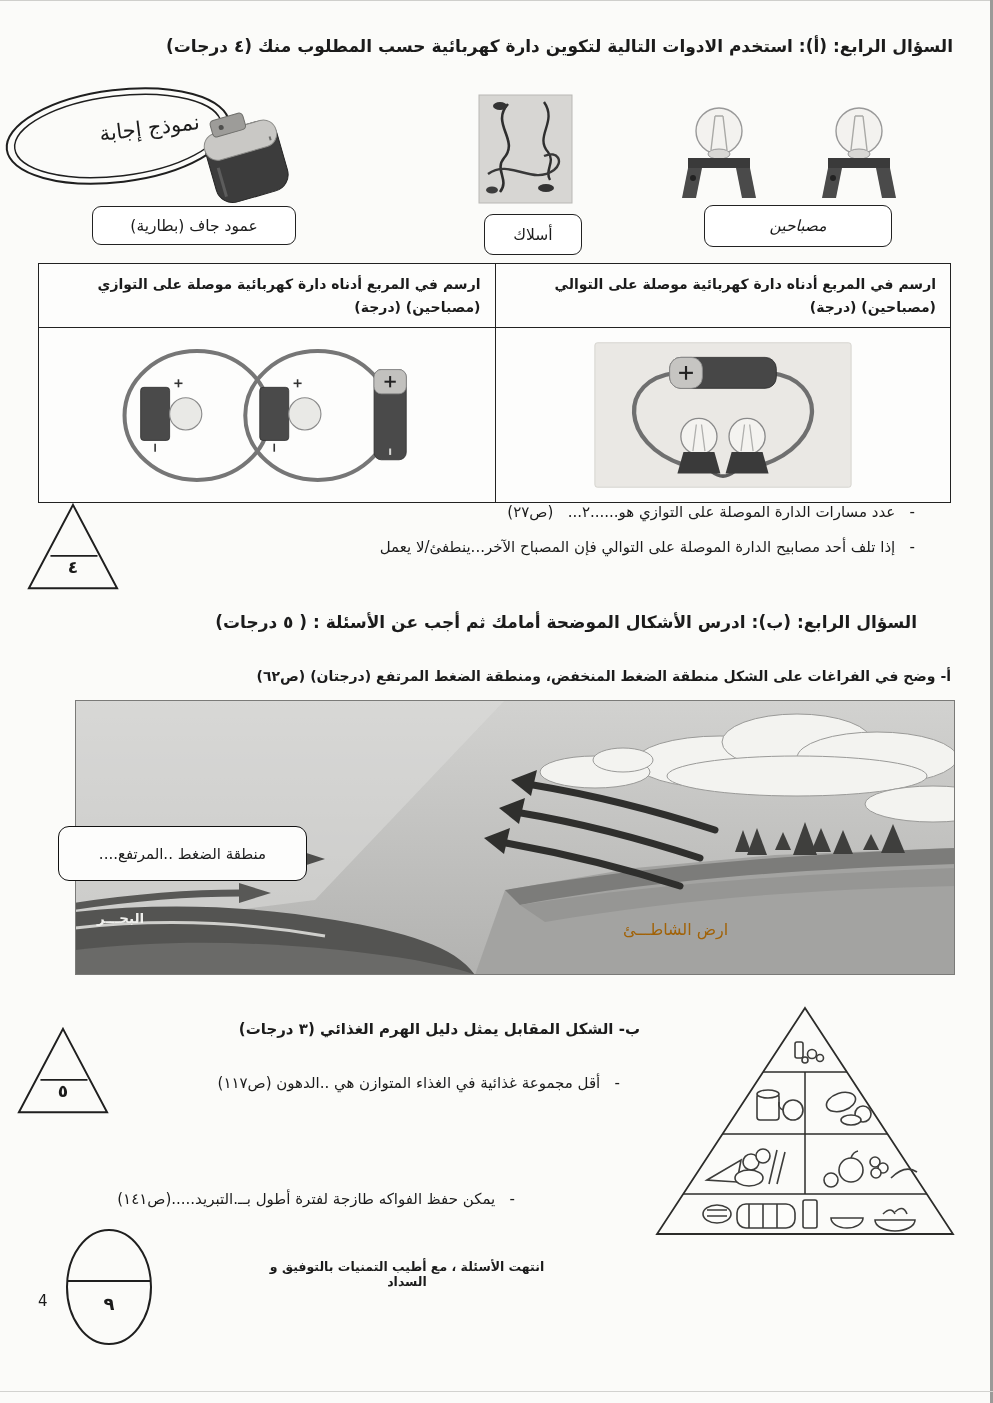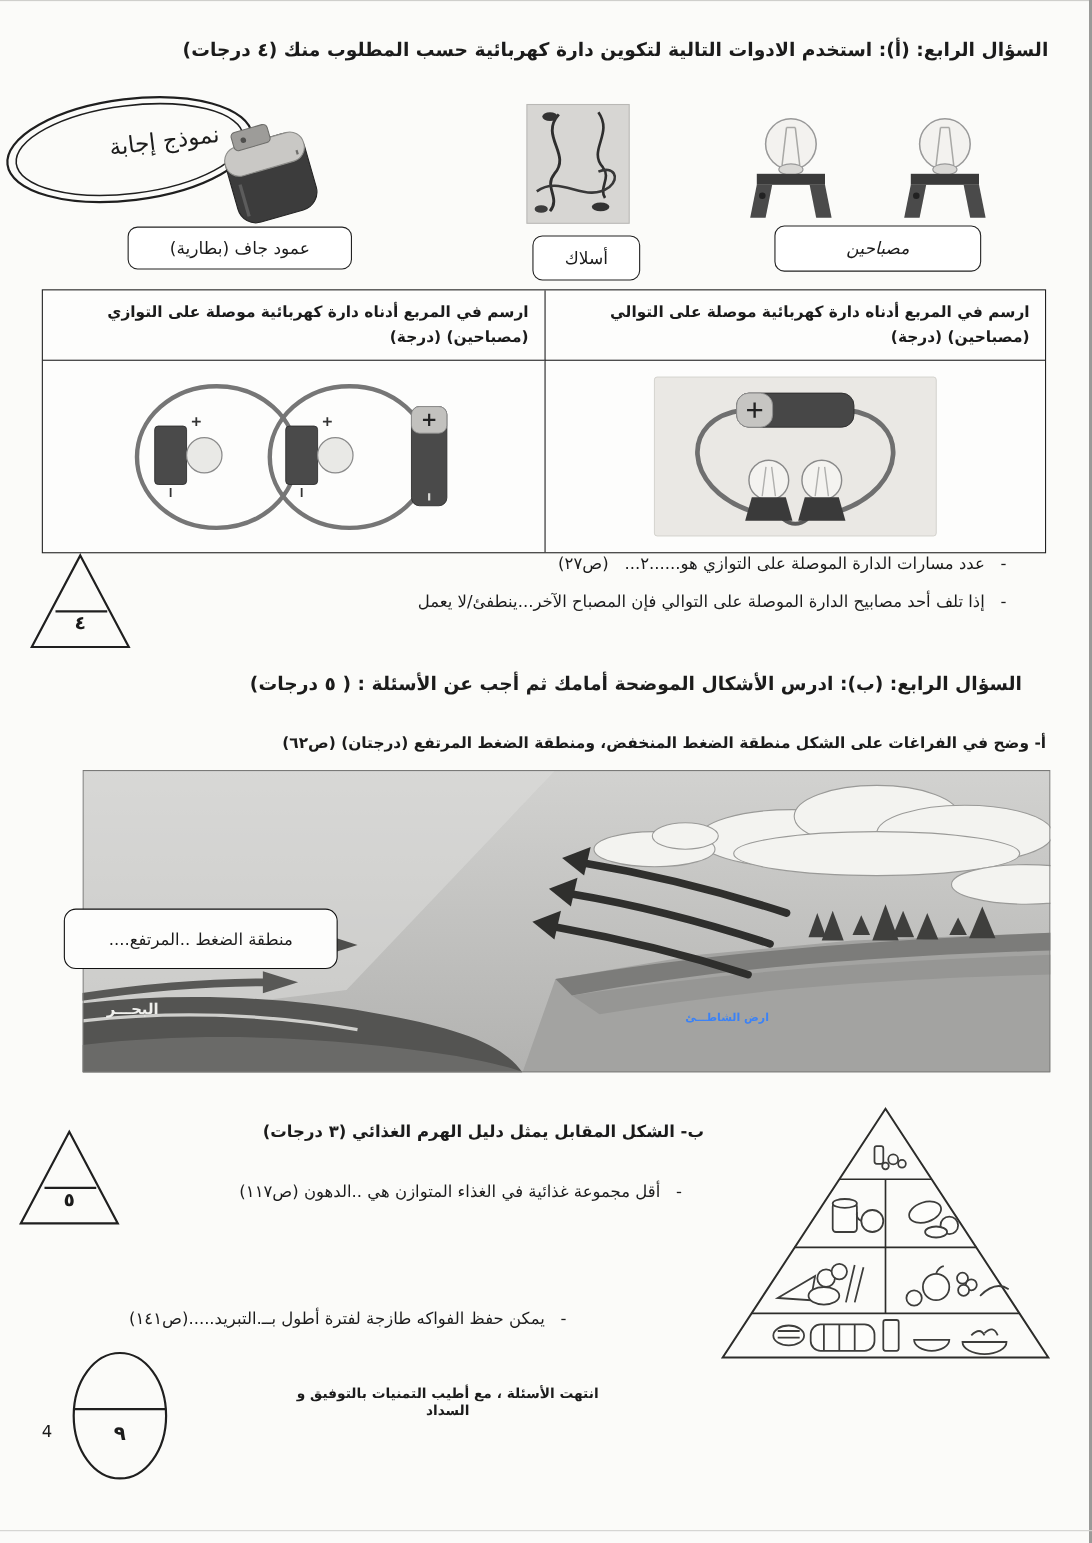--- a/index.html
+++ b/index.html
@@ -8,38 +8,38 @@
     background:#fbfbf9; overflow:hidden; direction:rtl;
     font-family:"DejaVu Sans", sans-serif; color:#1b1b1b;
   }
   .abs{position:absolute;}
   
   .edge-right{right:0;top:0;width:3px;height:100%;background:#9a9a98;}
   .edge-bottom{left:0;top:1391px;width:100%;height:1px;background:#d2d2cf;}
   .edge-top{left:0;top:0;width:100%;height:1px;background:#cfcfcc;}
 
   .title-a{top:36px;right:40px;font-size:17px;font-weight:bold;}
-  .title-b{top:612px;right:64px;font-size:17px;font-weight:bold;}
+  .title-b{top:612px;right:76px;font-size:17px;font-weight:bold;}
   .prompt-a{top:668px;right:42px;font-size:14px;font-weight:bold;}
   .prompt-b{top:1020px;right:353px;font-size:15px;font-weight:bold;}
 
   .stamp{left:2px;top:82px;width:232px;height:108px;}
   .stamp svg{position:absolute;inset:0;}
   .stamp-text{position:absolute;right:34px;top:34px;font-size:21px;font-weight:500;
     transform:rotate(-7deg);letter-spacing:1px;}
 
   .tool-fig{display:flex;align-items:center;justify-content:center;}
   .fig-battery{left:190px;top:96px;width:110px;height:108px;}
   .fig-wires{left:478px;top:94px;width:95px;height:110px;}
   .fig-bulb1{left:672px;top:100px;width:95px;height:102px;}
   .fig-bulb2{left:812px;top:100px;width:95px;height:102px;}
 
   .tool-label{border:1.4px solid #222;border-radius:9px;background:#fff;
     display:flex;align-items:center;justify-content:center;font-size:15.5px;}
-  .label-battery{left:116px;top:206px;width:202px;height:37px;text-align:right;}
+  .label-battery{left:92px;top:206px;width:202px;height:37px;text-align:right;}
   .label-wires{left:484px;top:214px;width:96px;height:39px;}
   .label-bulbs{left:704px;top:205px;width:186px;height:40px;font-style:italic;}
 
   .circuit-table{left:38px;top:263px;width:911px;height:238px;border:1.3px solid #222;
     display:grid;grid-template-columns:1fr 1fr;grid-template-rows:64px 1fr;background:#fdfdfc;}
   .ct-cell{display:flex;align-items:center;justify-content:center;}
   .ct-head{border-bottom:1.3px solid #222;font-size:14px;font-weight:700;
     text-align:right;padding:3px 14px;line-height:1.6;}
   .col-right{border-left:1.3px solid #222;}
 
@@ -60,22 +60,22 @@
 
   .sea-fig{left:75px;top:700px;width:880px;height:275px;overflow:visible;}
   .sea-fig > svg{position:absolute;left:0;top:0;}
   .pressure-box{position:absolute;background:#fdfdfc;border:1.6px solid #111;
     border-radius:11px;display:flex;align-items:center;justify-content:center;
     font-size:15px;text-align:center;}
   .pb-high{left:-17px;top:126px;width:247px;height:53px;}
   .pb-low{left:350px;top:122px;width:258px;height:58px;}
   .sea-word{position:absolute;left:22px;top:210px;color:#efefec;font-weight:bold;
     font-size:13.5px;letter-spacing:1px;}
-  .shore-word{position:absolute;left:548px;top:220px;color:#3b82f6;font-weight:bold;
-    font-size:10px;letter-spacing:1px;}
+  .shore-word{position:absolute;left:548px;top:220px;color:#a16207;font-weight:normal;
+    font-size:16px;letter-spacing:1px;}
 
   .pyramid{left:645px;top:1002px;width:320px;height:240px;}
 
   .footer-note{top:1259px;left:262px;width:290px;font-size:12.5px;font-weight:bold;text-align:center;}
   .score-ellipse{left:64px;top:1226px;width:90px;height:122px;}
   .score-ellipse svg{position:absolute;inset:0;}
   .ellipse-num{position:absolute;left:0;top:55%;width:100%;text-align:center;
     font-size:18px;font-weight:bold;}
   .page-num{left:38px;top:1292px;font-size:15px;direction:ltr;}
 </style>

